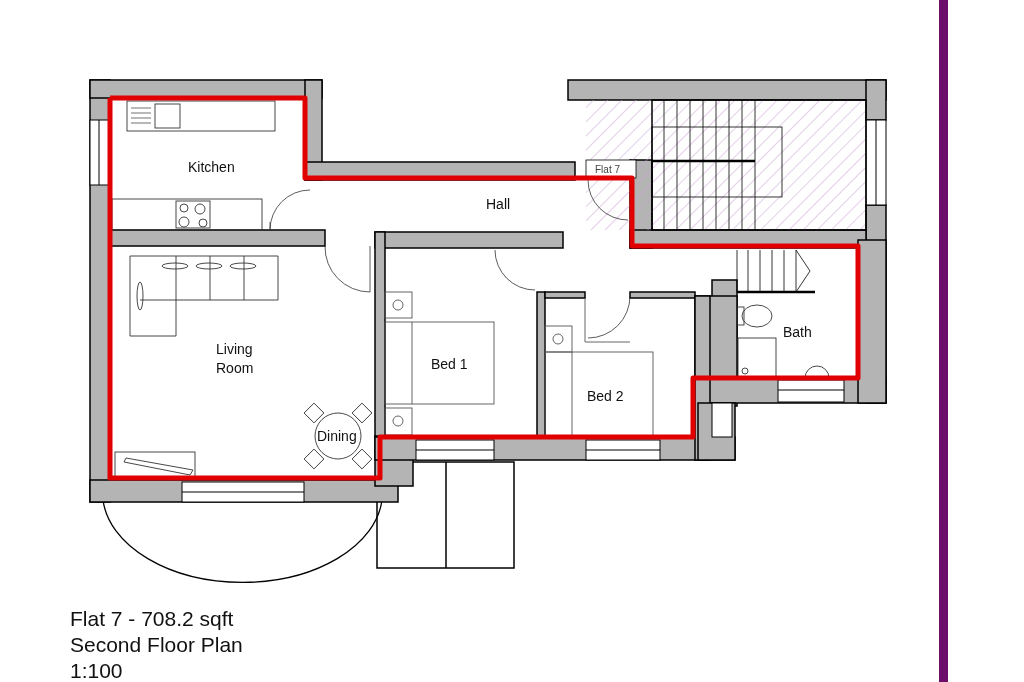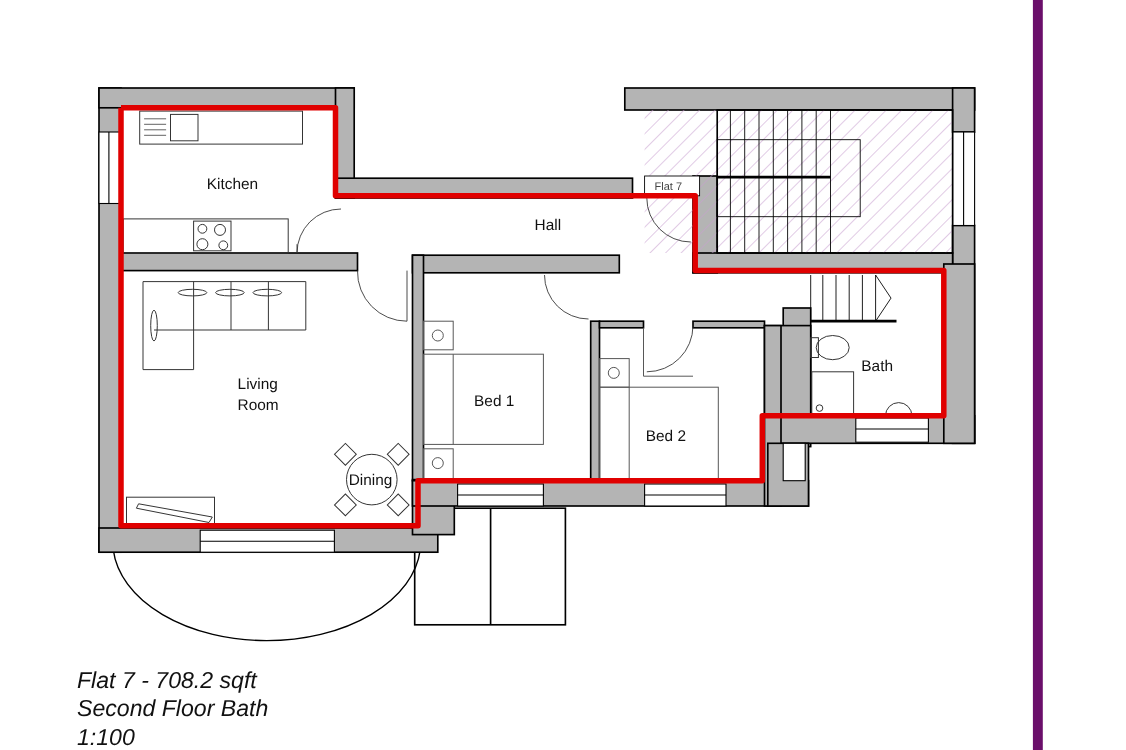--- a/index.html
+++ b/index.html
@@ -1,19 +1,19 @@
 <!DOCTYPE html>
 <html><head>
 <meta charset="utf-8">
 <style>
   html, body { margin: 0; padding: 0; background: #ffffff; }
   body { width: 1024px; height: 682px; position: relative; overflow: hidden; font-family: "Liberation Sans", sans-serif; }
   #plan { position: absolute; left: 0; top: 0; }
   .caption { position: absolute; left: 70px; top: 606px; font-size: 21px; line-height: 26px; color: #111; }
-  .caption div { white-space: nowrap; font-style: italic; }
+  .caption div { white-space: nowrap; }
   .side-bar { position: absolute; left: 939px; top: 0; width: 9px; height: 682px; background: #6b0f6b; }
   .room-label { font-family: "Liberation Sans", sans-serif; font-size: 14px; fill: #111; }
   .small-label { font-family: "Liberation Sans", sans-serif; font-size: 10px; fill: #444; }
 </style>
 </head>
 <body>
 
 <svg id="plan" width="1024" height="682" viewBox="0 0 1024 682">
   <defs>
     <pattern id="hatch" patternUnits="userSpaceOnUse" width="10" height="10" patternTransform="rotate(45)">
@@ -204,17 +204,17 @@
   <text x="216" y="354" class="room-label">Living</text>
   <text x="216" y="373" class="room-label">Room</text>
   <text x="317" y="441" class="room-label">Dining</text>
   <text x="431" y="369" class="room-label">Bed 1</text>
   <text x="587" y="401" class="room-label">Bed 2</text>
   <text x="783" y="337" class="room-label">Bath</text>
 </svg>
 
 <div class="caption">
   <div>Flat 7 - 708.2 sqft</div>
-  <div>Second Floor Bath</div>
+  <div>Second Floor Plan</div>
   <div>1:100</div>
 </div>
 
 <div class="side-bar"></div>
 
 </body></html>

